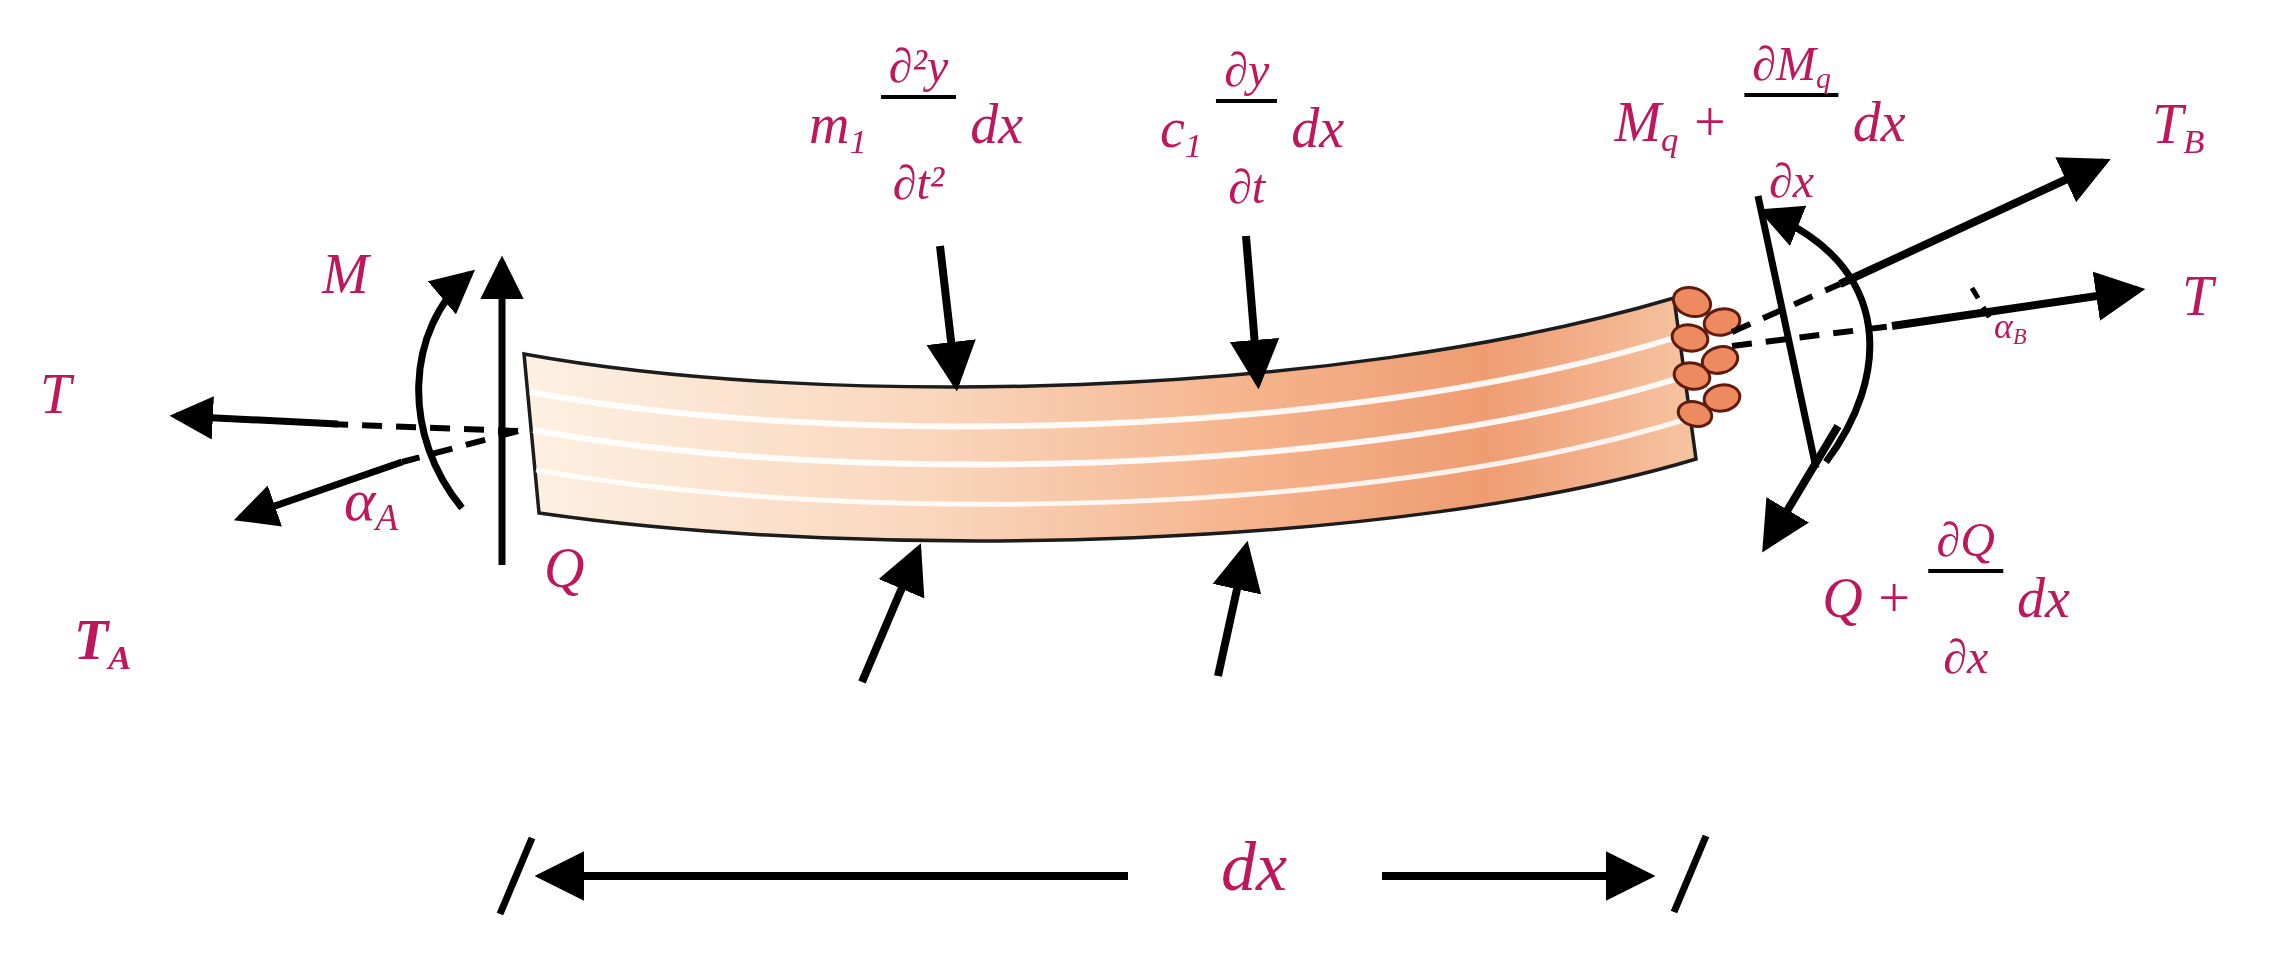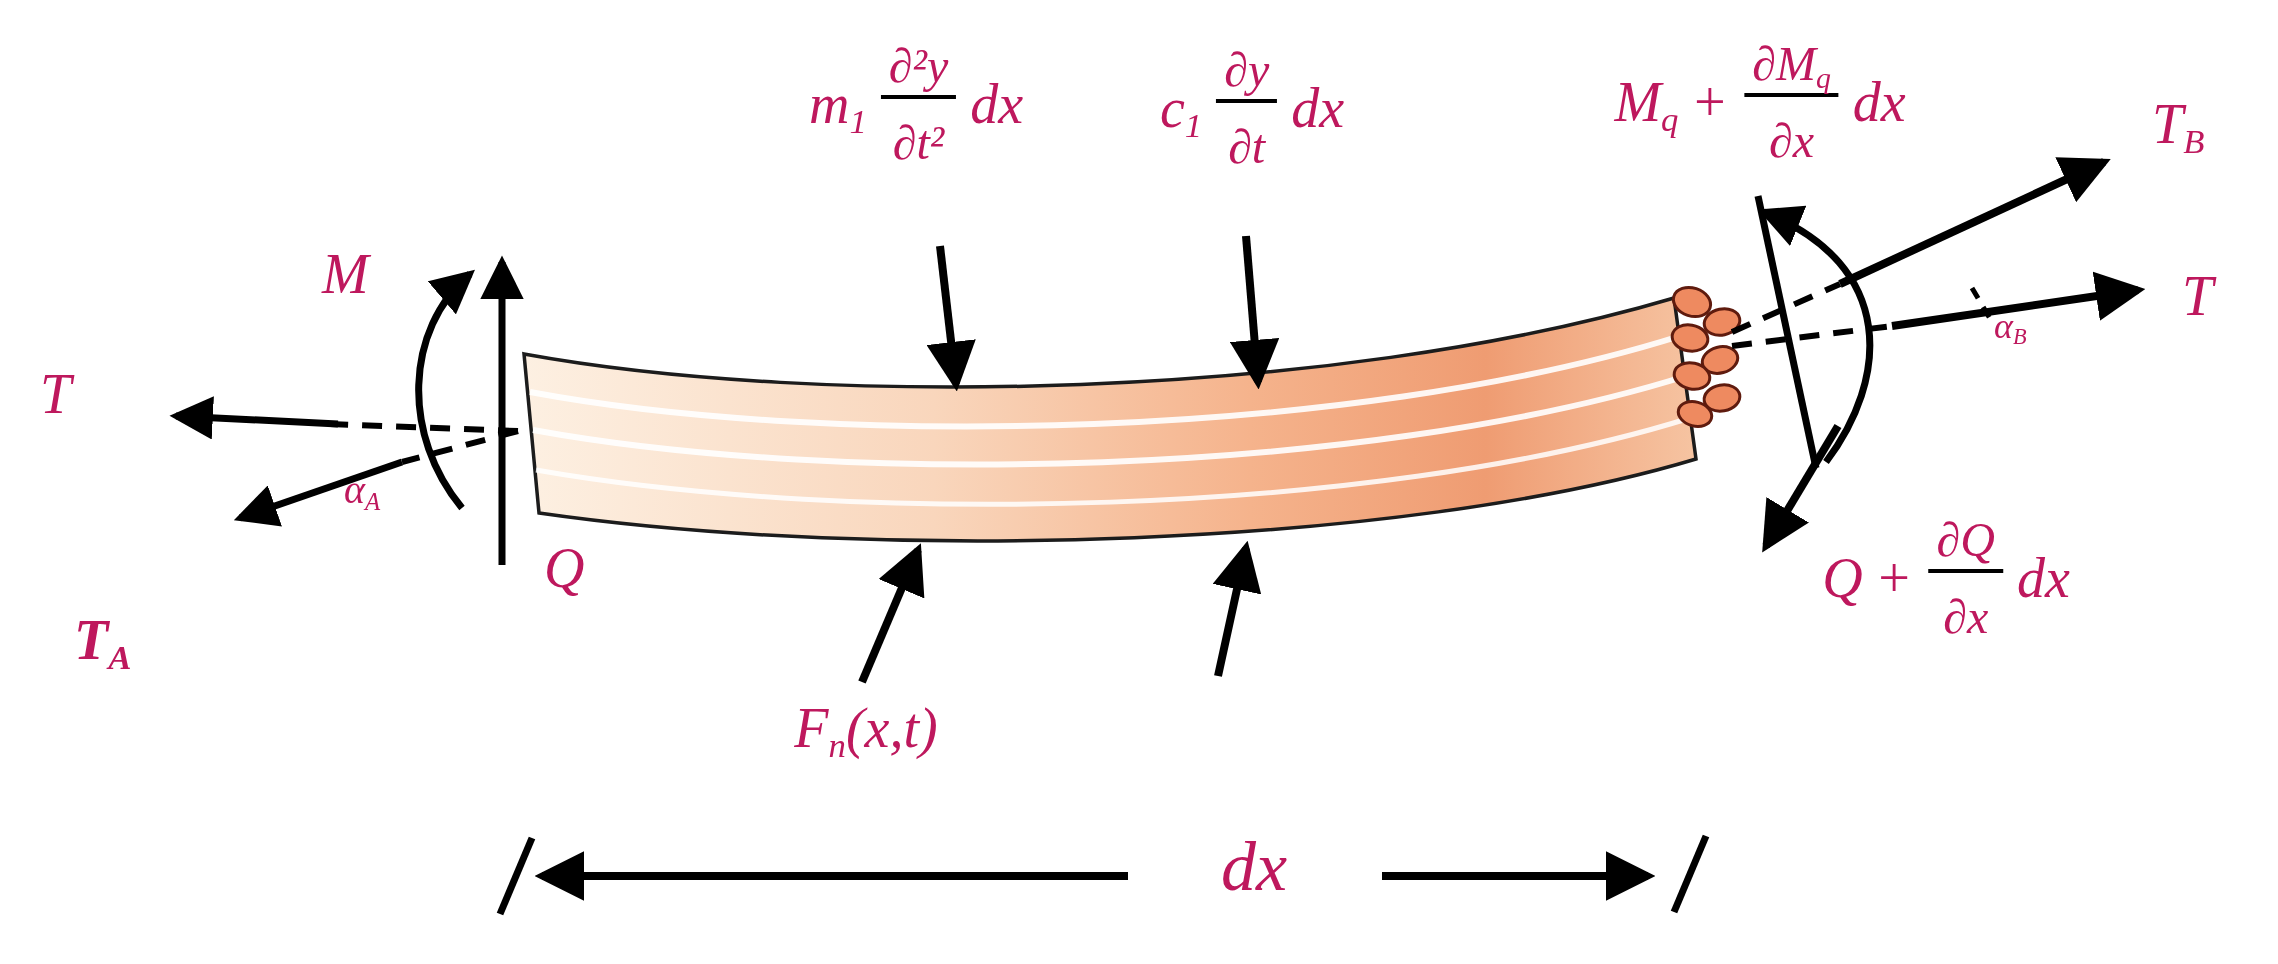--- a/index.html
+++ b/index.html
@@ -26,36 +26,37 @@
     font-style: italic;
     font-family: "Liberation Serif", serif;
     white-space: nowrap;
     display: flex;
     align-items: center;
     gap: 10px;
     line-height: 1;
   }
   .label.centered { transform: translateX(-50%); }
   .fs-big   { font-size: 56px; text-align: right; }
-  .fs-med   { font-size: 40px; }
+  .fs-med   { font-size: 60px; }
   .fs-comp  { font-size: 56px; }
   .fs-dim   { font-size: 70px; }
   sub {
     font-size: 0.62em;
     line-height: 0;
     vertical-align: -0.28em;
     font-style: italic;
   }
   .frac {
     display: inline-flex;
     flex-direction: column;
     align-items: center;
     font-size: 48px;
     line-height: 1.08;
     margin: 0 4px;
+    gap: 40px;
   }
   .frac .num {
     border-bottom: 4px solid #000;
     padding: 0 8px 3px 8px;
   }
   .frac .den {
     padding-top: 18px;
   }
   .op { margin: 0 2px; }
 </style>
@@ -190,22 +191,19 @@
   <div class="label centered fs-comp" style="left:1946px; top:514px;">
     <span>Q</span>
     <span class="op">+</span>
     <span class="frac">
       <span class="num">∂Q</span>
       <span class="den">∂x</span>
     </span>
     <span>dx</span>
   </div>
 
-  <div class="label centered fs-big" style="left:866px; top:700px;">
-    <span><span>F</span><sub>n</sub><span>(x,t)</span></span>
-  </div>
 
 
   <div class="label centered fs-dim" style="left:1254px; top:832px;">
     <span>dx</span>
   </div>
 
 </div>
 
 </body></html>

